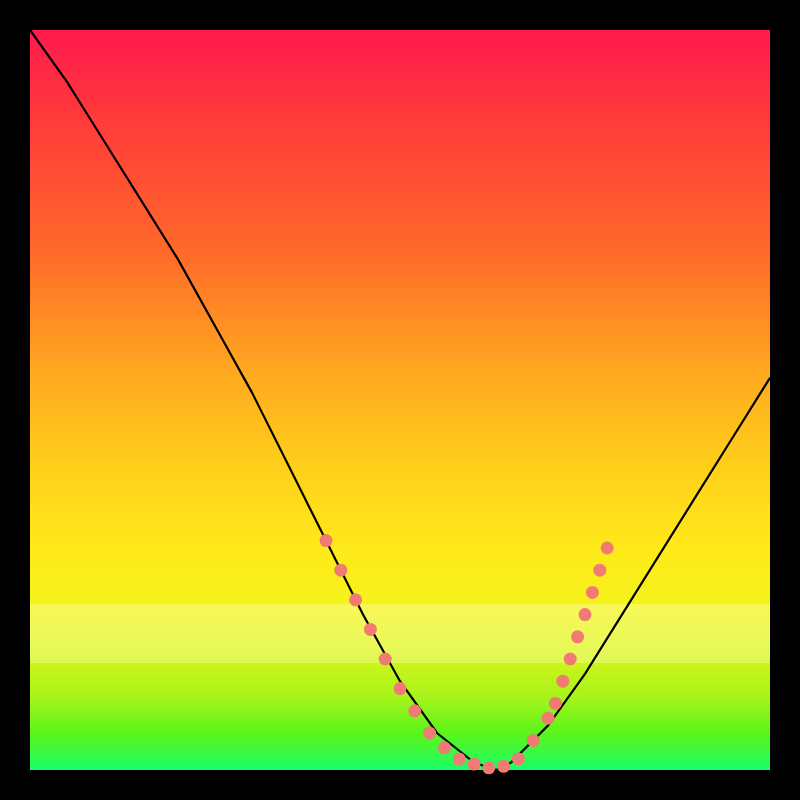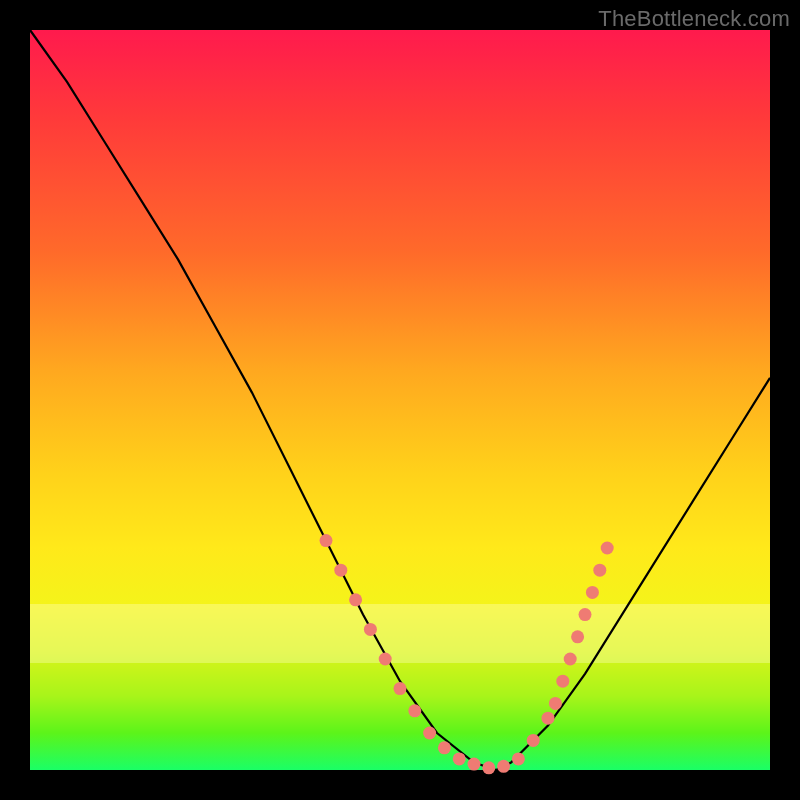--- a/index.html
+++ b/index.html
@@ -73,21 +73,20 @@
   .dot {
     fill: #ef7b73;
     stroke: none;
   }
 </style>
 </head>
 <body>
 
 <div class="frame">
 
-  <div class="watermark">TheBottleneck.com</div>
 
   <div class="plot-area">
 
     <div class="pale-band" id="pale-band" style="top: 573.5px; height: 59.2px; background: rgb(255, 255, 204); opacity: 0.35;"></div>
 
     <svg class="curve" viewBox="0 0 740 740" preserveAspectRatio="none">
       <path id="curve-path" class="curve-path" d="M0.0 0.0 L37.0 51.8 L74.0 111.0 L111.0 170.2 L148.0 229.4 L185.0 296.0 L222.0 362.6 L259.0 436.6 L296.0 510.6 L333.0 584.6 L370.0 651.2 L407.0 703.0 L444.0 732.6 L466.2 740.0 L481.0 732.6 L518.0 695.6 L555.0 643.8 L592.0 584.6 L629.0 525.4 L666.0 466.2 L703.0 407.0 L740.0 347.8"></path>
       <g id="markers-group">
           <circle cx="296.0" cy="510.6" r="6.5" class="dot" fill="#ef7b73"></circle>
           <circle cx="310.8" cy="540.2" r="6.5" class="dot" fill="#ef7b73"></circle>

